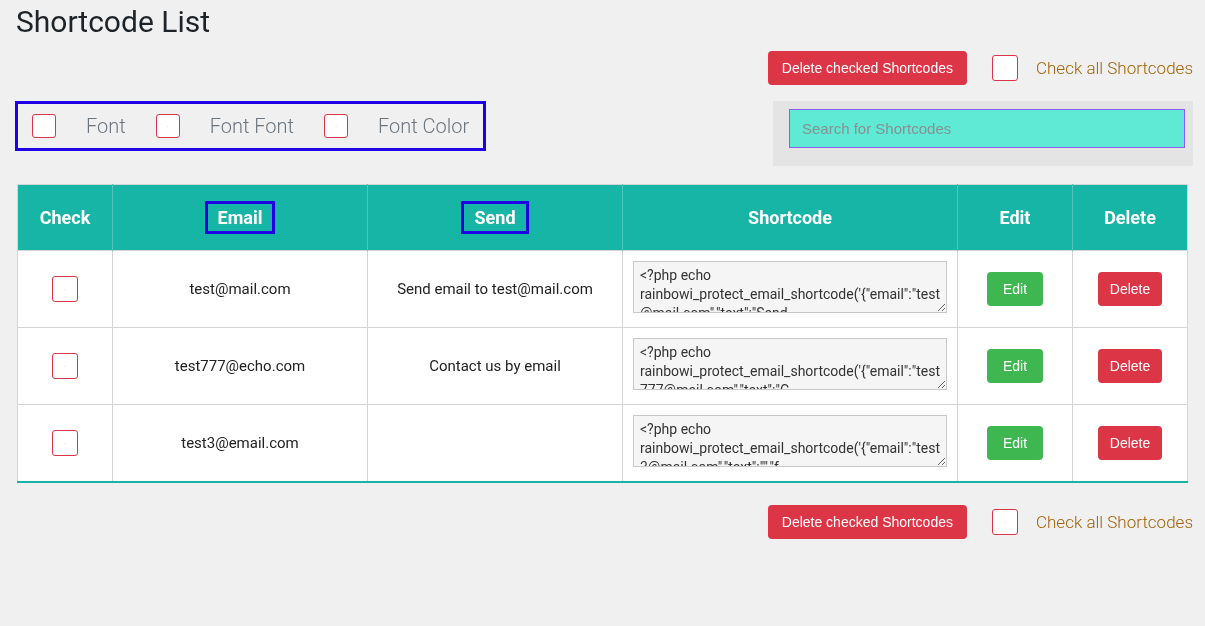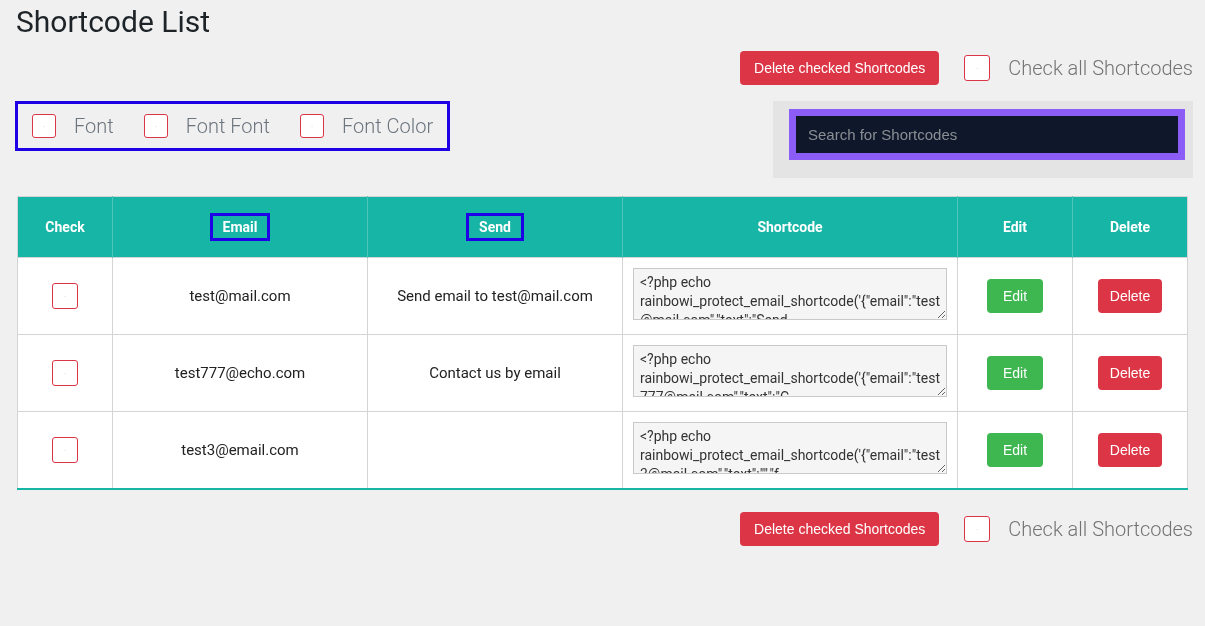--- a/index.html
+++ b/index.html
@@ -47,57 +47,57 @@
       display: inline-flex;
       align-items: center;
       justify-content: center;
       cursor: pointer;
       color: #ccc;
       font-size: 8px;
       flex-shrink: 0;
     }
     .chk-lg { width: 26px; height: 26px; }
     .check-all-label {
-      font-size: 20px;
-      color: #737373;
+      font-size: 17px;
+      color: #a16207;
       font-weight: 300;
     }
     .filters-row {
       display: flex;
       align-items: flex-start;
       justify-content: space-between;
       margin-bottom: 18px;
       padding-left: 3px;
     }
     .filters-box {
       border: 3px solid #1f00e6;
       padding: 10px 14px;
       display: flex;
       align-items: center;
       gap: 30px;
       background: #f0f0f1;
     }
     .filter-item {
       display: flex;
       align-items: flex-start;
-      gap: 18px;
+      gap: 30px;
     }
     .filter-label {
       font-size: 20px;
       color: #6c757d;
       font-weight: 300;
     }
     .search-wrap {
       background: #e4e4e4;
       padding: 8px 8px 18px 16px;
       width: 420px;
     }
     .search-input-wrap {
-      border: 7px solid #8b5cf6;
-      background: #0f172a;
+      border: 1px solid #8b5cf6;
+      background: #5eead4;
     }
     .search-input {
       width: 100%;
       border: none;
       padding: 10px 12px;
       font-size: 15px;
       color: #6c757d;
       outline: none;
       background: transparent;
     }
@@ -107,21 +107,21 @@
       border-collapse: collapse;
       margin-left: 5px;
       background: #fff;
       border: 1px solid #d4d4d4;
       border-bottom: 2px solid #17b5a6;
     }
     thead th {
       background: #17b5a6;
       color: #fff;
       font-weight: 700;
-      font-size: 14px;
+      font-size: 18px;
       padding: 16px 2px;
       text-align: center;
       border-right: 1px solid #4fc5b9;
     }
     thead th:last-child { border-right: none; }
     .th-inner {
       display: inline-block;
     }
     .th-highlight {
       border: 3px solid #1f00e6;

